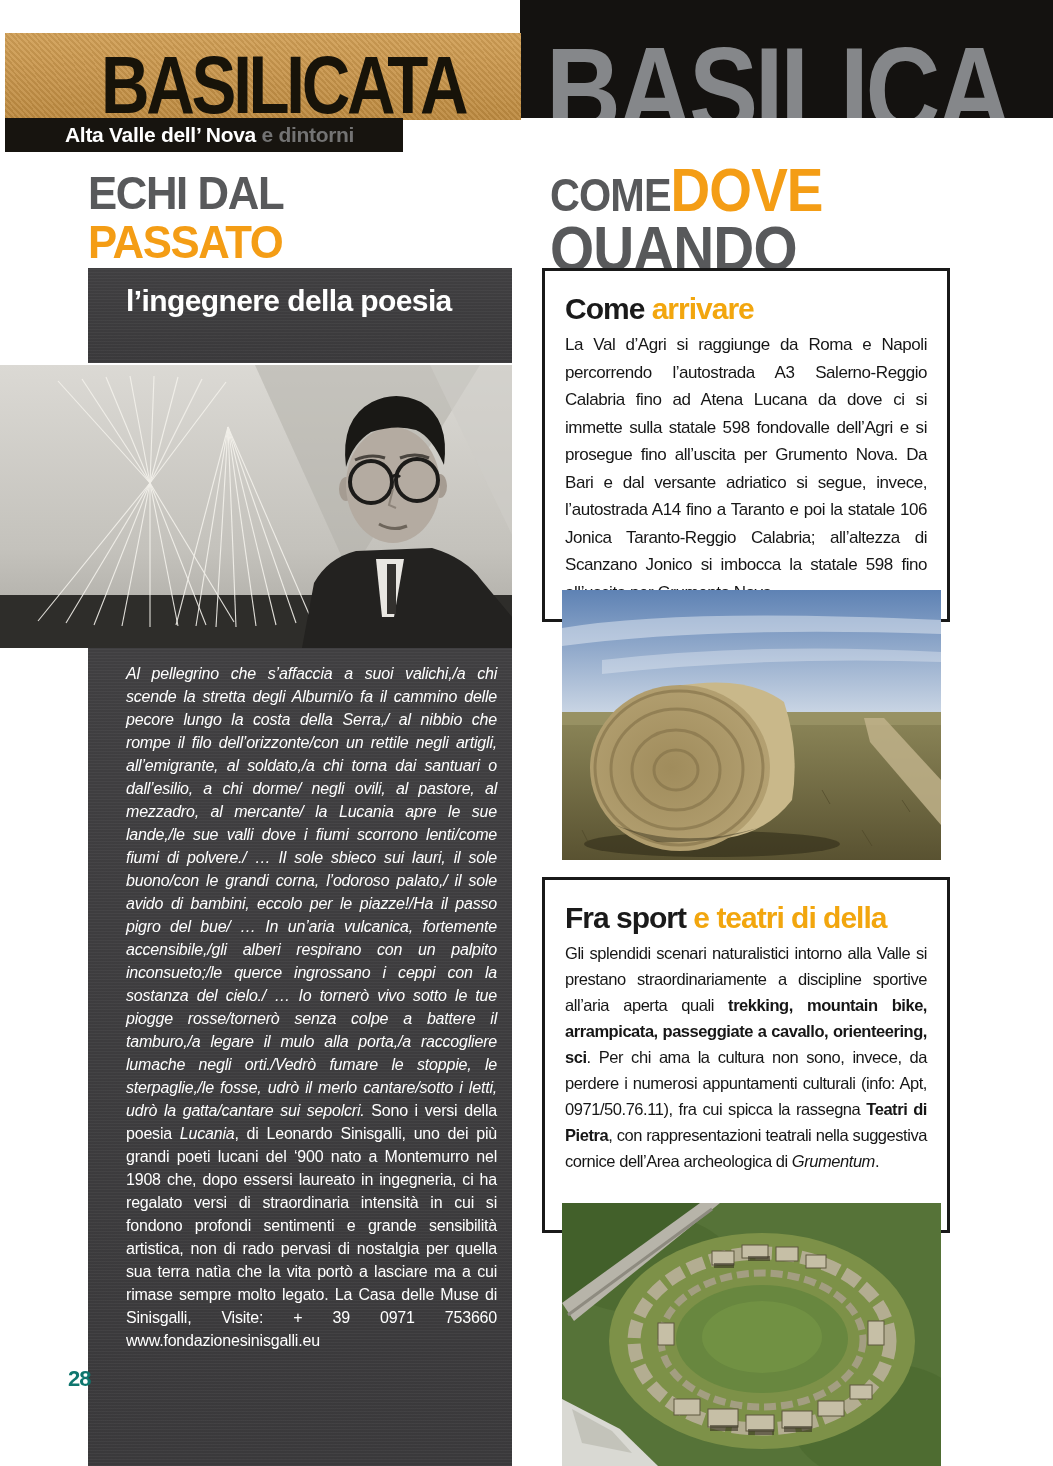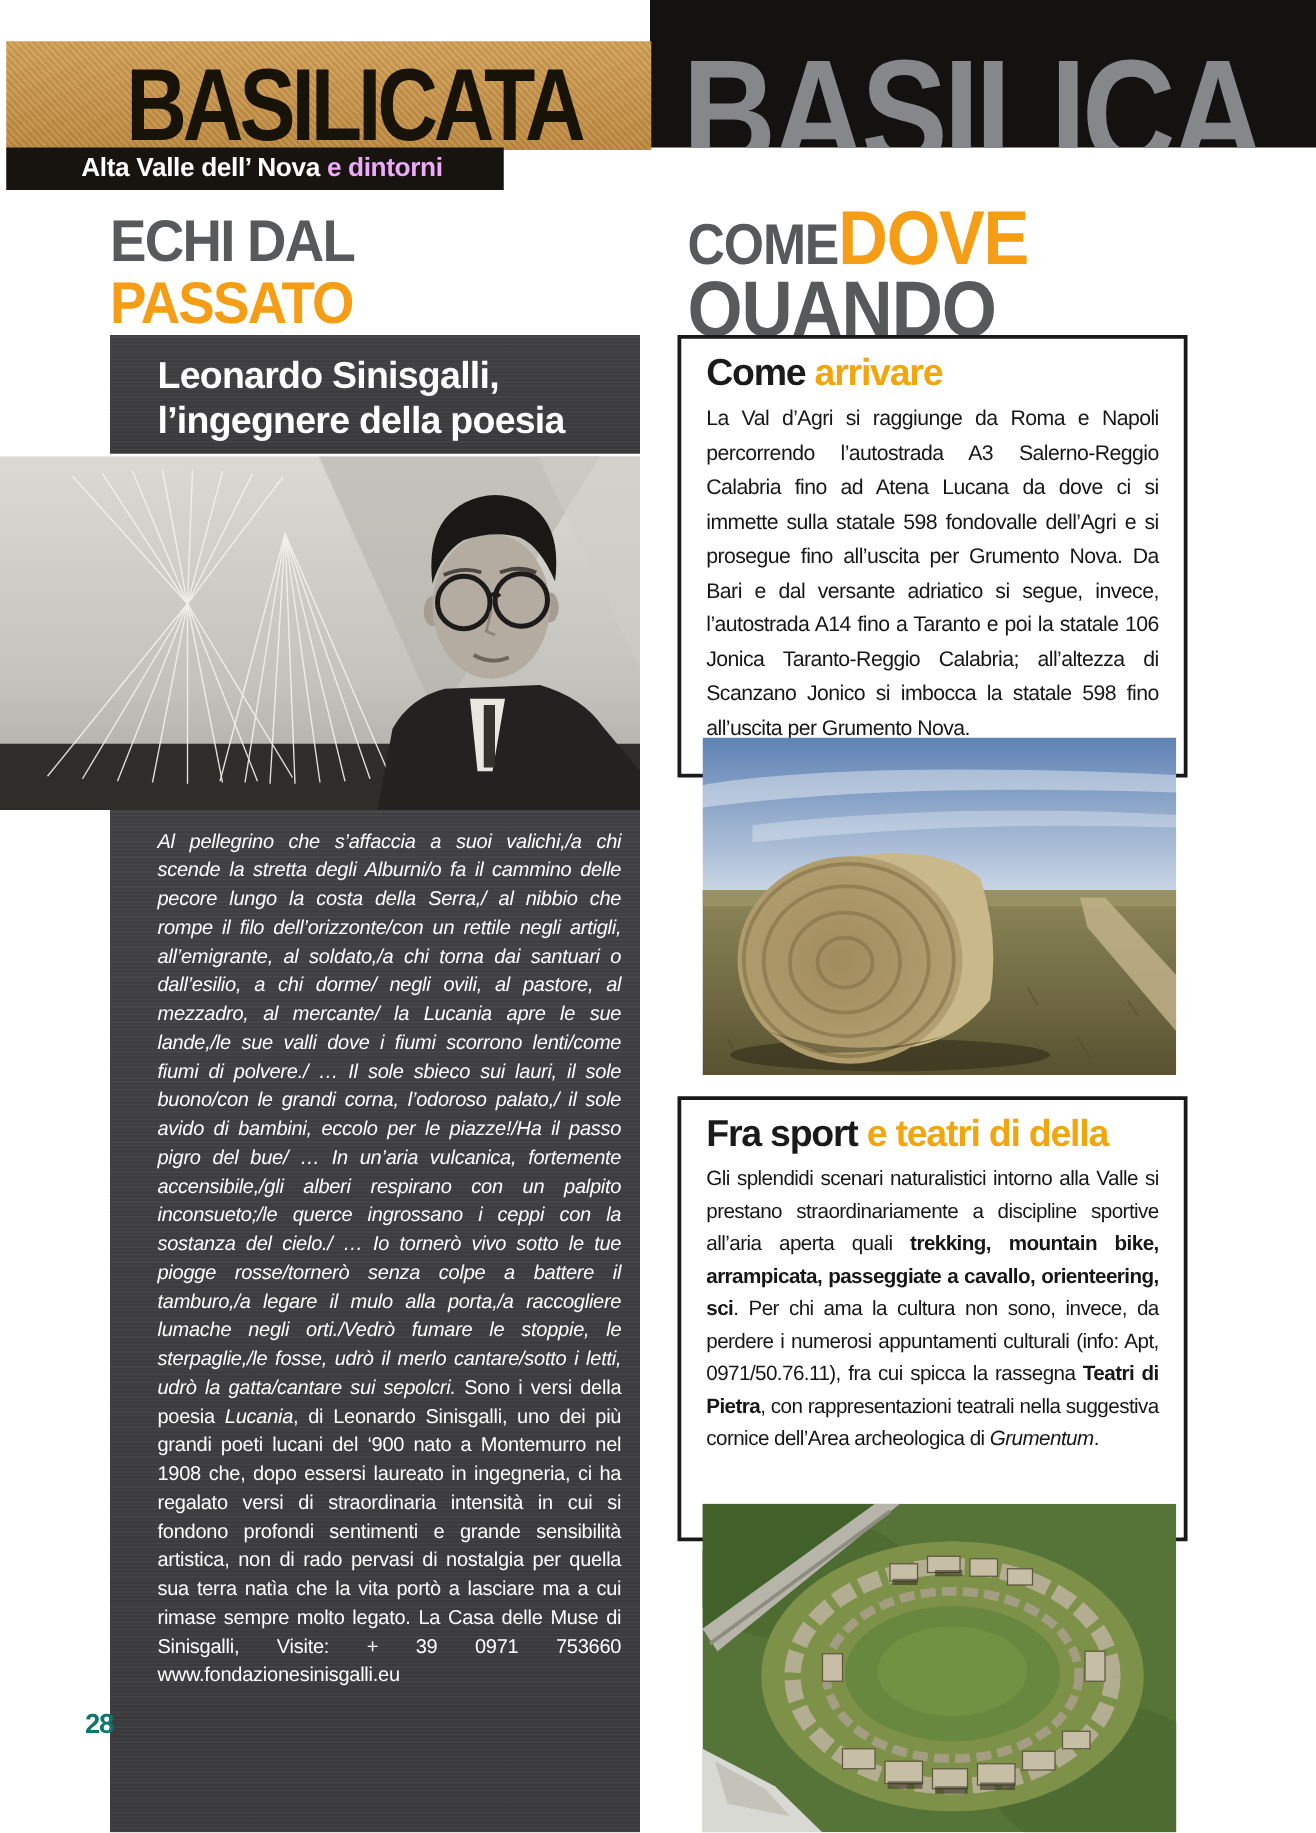--- a/index.html
+++ b/index.html
@@ -13,21 +13,21 @@
                transform:scaleX(0.85);transform-origin:left top;}
   .band{position:absolute;left:5px;top:33px;width:516px;height:87px;
         background-image:repeating-linear-gradient(47deg,rgba(255,255,255,0.07) 0 2px,rgba(0,0,0,0.06) 2px 4px),
                          linear-gradient(180deg,#d2a057,#bd8a40);}
   .band-title{position:absolute;left:96px;top:11px;font-size:82px;line-height:1;font-weight:800;
               color:#171309;letter-spacing:-4px;white-space:nowrap;
               transform:scaleX(0.82);transform-origin:left top;}
   .subtitle-bar{position:absolute;left:5px;top:118px;width:398px;height:34px;background:#17140f;
                 color:#ffffff;font-size:21px;font-weight:700;line-height:34px;
                 padding-left:60px;box-sizing:border-box;letter-spacing:-0.3px;white-space:nowrap;}
-  .subtitle-accent{color:#f0abfc;}
+  .subtitle-accent{color:#737373;}
 
   
   .section-title{position:absolute;left:88px;top:168px;font-weight:800;font-size:47px;line-height:49px;
                  letter-spacing:-1.5px;transform:scaleX(0.93);transform-origin:left top;white-space:nowrap;}
   .st-gray{color:#58595b;display:block;}
   .st-orange{color:#f49d15;display:block;}
 
   .title-box{position:absolute;left:88px;top:268px;width:424px;height:95px;
              background-image:repeating-linear-gradient(0deg,rgba(255,255,255,0.025) 0 1px,rgba(0,0,0,0.05) 1px 3px),
                               linear-gradient(#434244,#3d3c3e);
@@ -52,21 +52,21 @@
   .page-num{position:absolute;left:68px;top:1366px;font-size:22px;color:#0f766e;z-index:4;letter-spacing:-1px;font-weight:bold;}
 
   
   .cdq{position:absolute;left:550px;top:162px;line-height:0.92;white-space:nowrap;
        transform:scaleX(0.9);transform-origin:left top;font-weight:800;}
   .cdq-come{font-size:46px;color:#58595b;letter-spacing:-1px;}
   .cdq-dove{font-size:61px;color:#f49d15;letter-spacing:-1px;}
   .cdq-quando{font-size:63px;color:#58595b;letter-spacing:-1px;display:block;margin-top:2px;}
 
   .info-box{position:absolute;left:542px;width:408px;border:3px solid #191919;background:#ffffff;
-            box-sizing:border-box;padding:10px 20px 0 20px;z-index:1;}
+            box-sizing:border-box;padding:20px 20px 0 20px;z-index:1;}
   .box-come{top:268px;height:354px;}
   .box-sport{top:877px;height:356px;}
   .box-title{font-size:30px;font-weight:700;letter-spacing:-1px;line-height:36px;color:#1a1a1a;white-space:nowrap;}
   .box-title .accent{color:#f2a60e;}
   .box-body{margin:4px 0 0 0;font-size:17px;line-height:27.5px;letter-spacing:-0.45px;
             text-align:justify;color:#161616;}
   .box-sport .box-body{font-size:16.5px;line-height:26px;}
   .b{font-weight:700;}
   .i{font-style:italic;}
 </style>
@@ -82,21 +82,20 @@
     <div class="band-title">BASILICATA</div>
   </div>
   <div class="subtitle-bar"><span>Alta Valle dell’ Nova </span><span class="subtitle-accent">e dintorni</span></div>
 
   <div class="section-title">
     <span class="st-gray">ECHI DAL</span>
     <span class="st-orange">PASSATO</span>
   </div>
 
   <div class="title-box">
-    <div>Leonardo Sinisgalli,</div>
     <div>l’ingegnere della poesia</div>
   </div>
 
   <div class="photo photo-sinisgalli">
     <svg viewBox="0 0 512 283" preserveAspectRatio="none">
       <defs>
         <linearGradient id="wall" x1="0" y1="0" x2="0" y2="1">
           <stop offset="0" stop-color="#dbd9d4"></stop>
             <stop offset="0.65" stop-color="#c4c2bc"></stop>
             <stop offset="1" stop-color="#a8a6a0"></stop>

